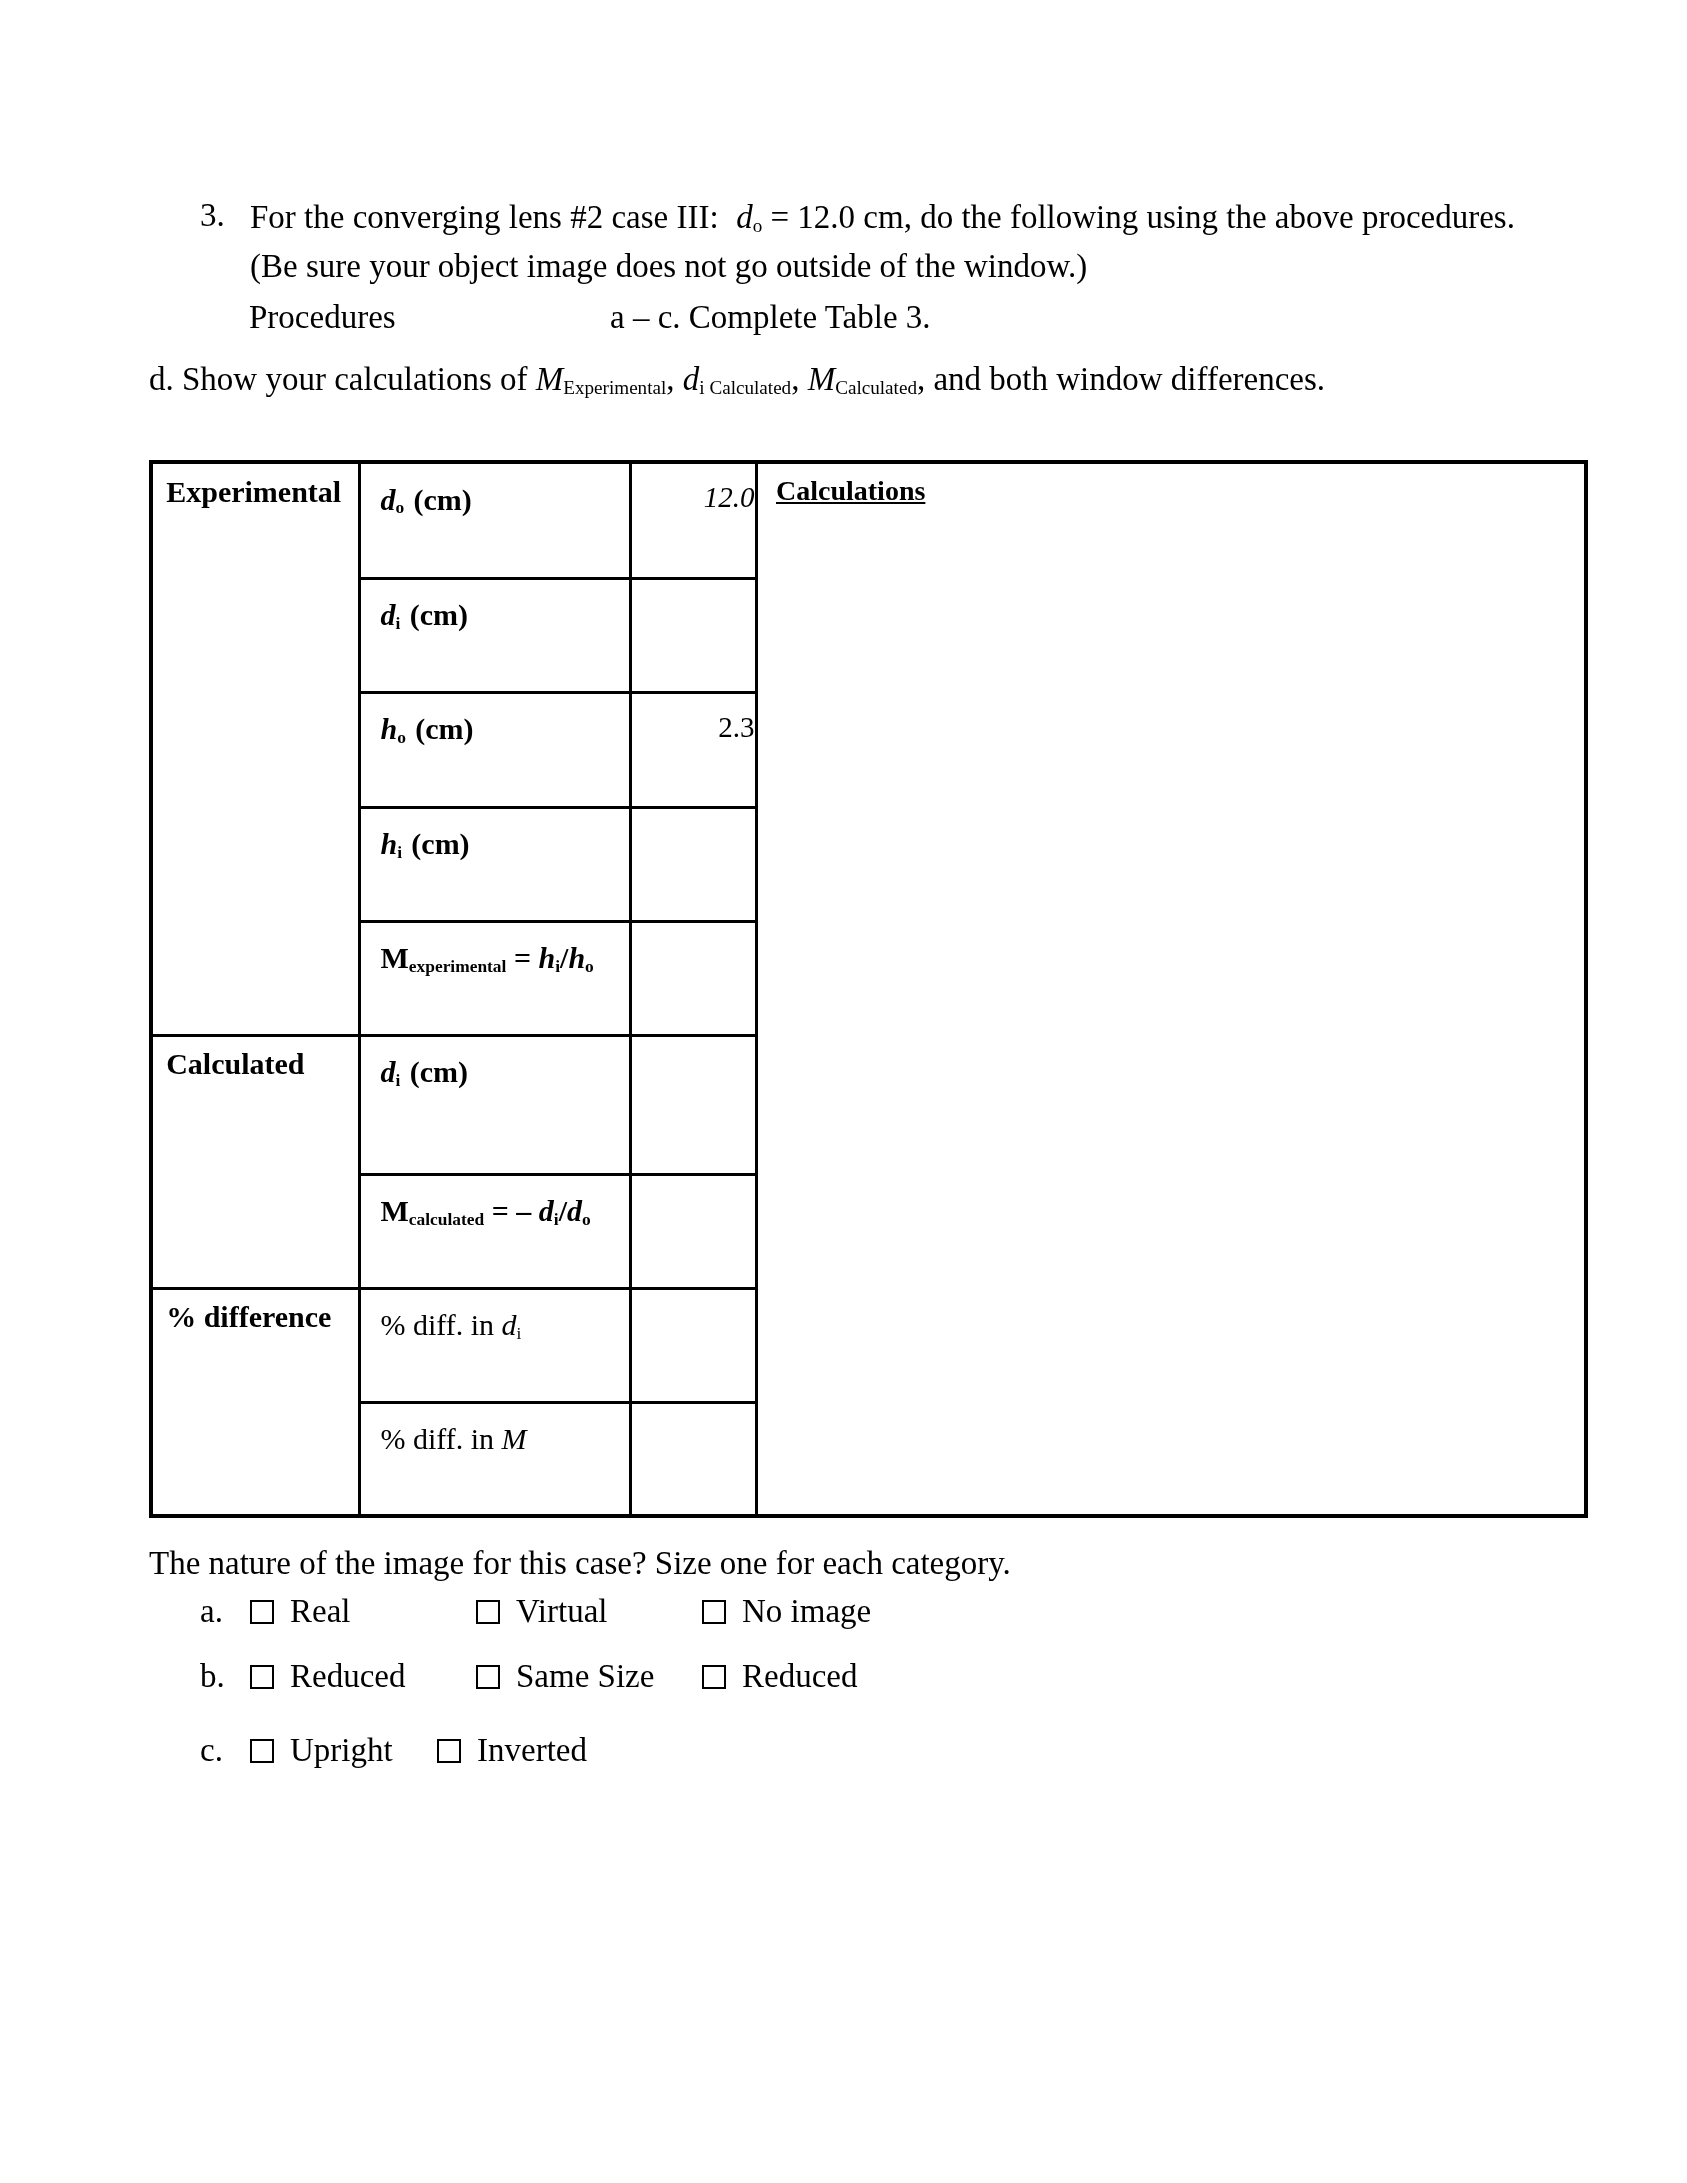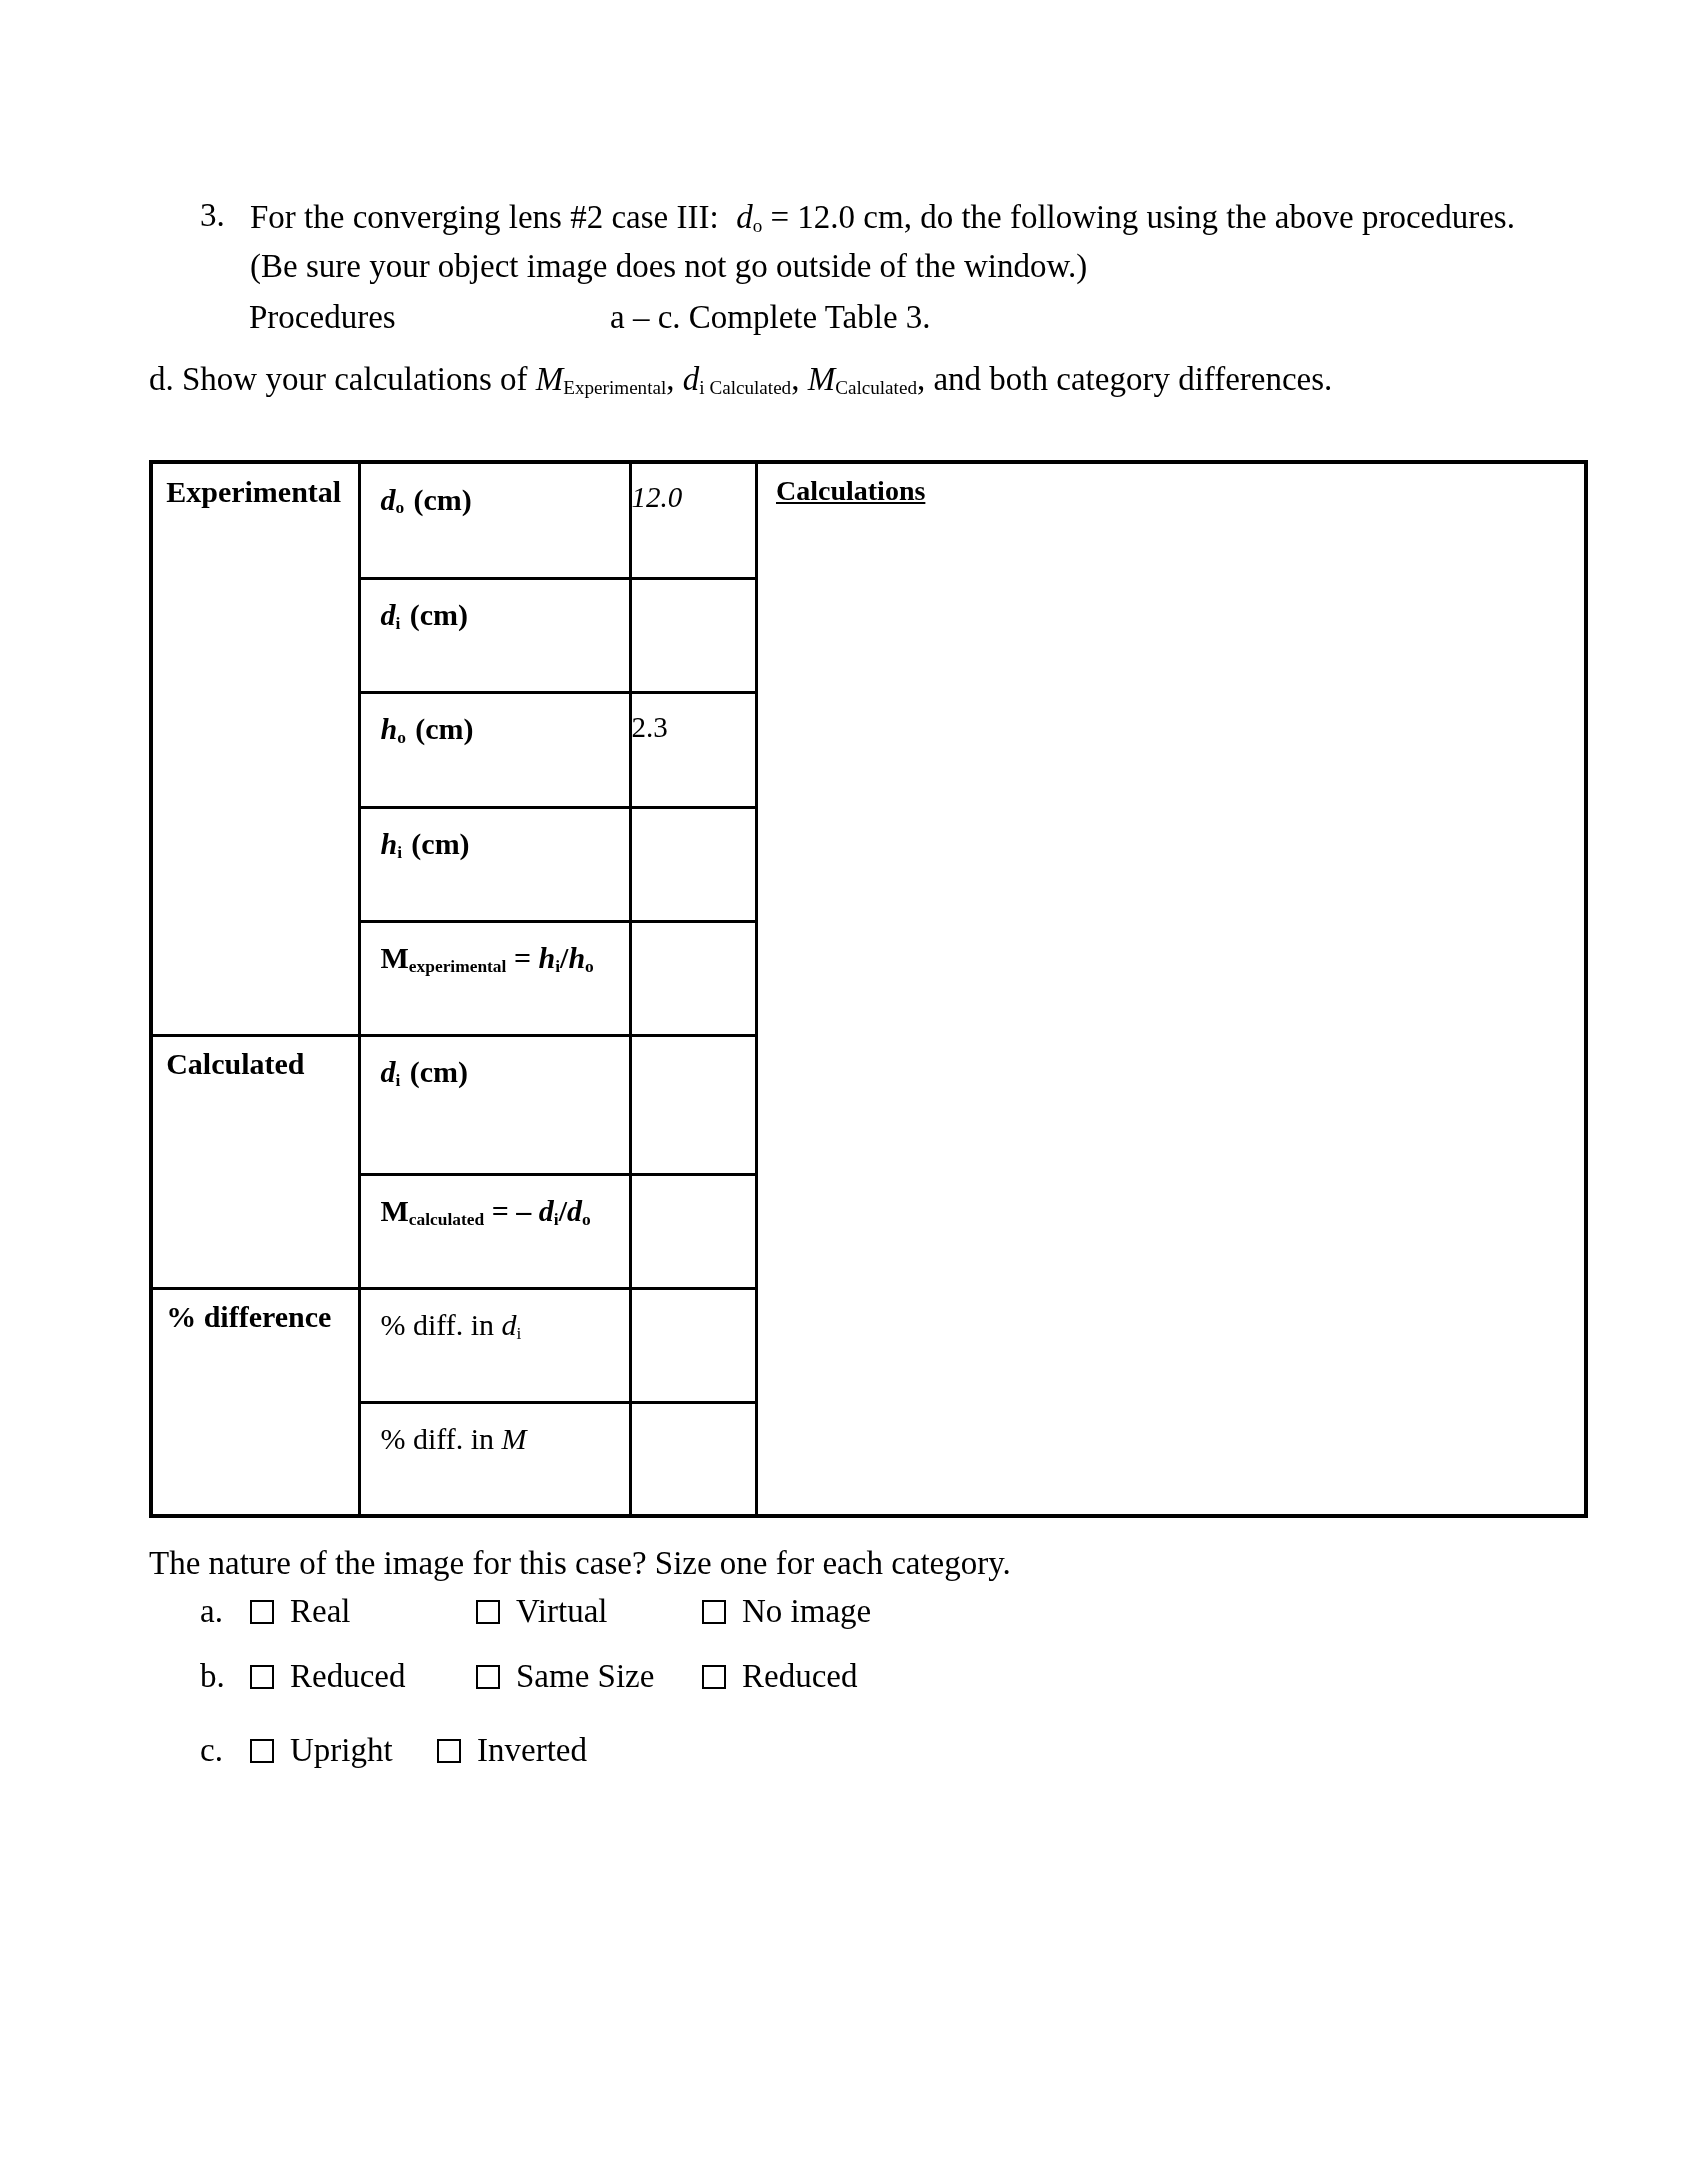--- a/index.html
+++ b/index.html
@@ -34,21 +34,21 @@
   #t3{
     position:absolute;left:149px;top:460px;
     border-collapse:collapse;table-layout:fixed;
     width:1436px;
     border:4.6px solid #000;
   }
   #t3 td{border:3.3px solid #000;vertical-align:top;overflow:hidden;}
   #t3 td.sec{font-weight:bold;font-size:30px;padding:10.6px 0 0 13.2px;}
   #t3 td.lab{font-size:30px;font-weight:bold;padding:18.5px 0 0 20px;white-space:nowrap;}
   #t3 td.lab.reg{font-weight:normal;}
-  #t3 td.val{font-size:29px;text-align:left;padding:17px 0 0 0;}
+  #t3 td.val{font-size:29px;text-align:right;padding:17px 0 0 0;}
   #t3 td.calc{font-weight:bold;font-size:28px;padding:10.6px 0 0 18.5px;text-decoration:underline;}
   .vi{font-style:italic;}
   .sb{font-size:0.58em;position:relative;top:0.22em;}
   .unit{margin-left:9.3px;}
   .ital{font-style:italic;}
   .gap{margin-right:9.3px;}
   
   #question{position:absolute;left:149px;top:1545px;white-space:nowrap;}
   .nrow{position:absolute;left:200px;display:flex;align-items:center;}
   #rowA{top:1593px;}
@@ -77,21 +77,21 @@
       <div class="l1"><span class="gap">For the converging lens #2 case III: </span><span class="vi">d</span><span class="sb">o</span><span> = 12.0 cm, do the following using the above procedures.</span></div>
       <div class="l2">(Be sure your object image does not go outside of the window.)</div>
     </div>
   </div>
 
   <div id="procedures">
     <span class="proc-label">Procedures</span><span>a – c. Complete Table 3.</span>
   </div>
 
   <div id="dline">
-    <span>d. Show your calculations of </span><span class="vi">M</span><span class="sb">Experimental</span><span>, </span><span class="vi">d</span><span class="sb">i Calculated</span><span>, </span><span class="vi">M</span><span class="sb">Calculated</span><span>, and both category differences.</span>
+    <span>d. Show your calculations of </span><span class="vi">M</span><span class="sb">Experimental</span><span>, </span><span class="vi">d</span><span class="sb">i Calculated</span><span>, </span><span class="vi">M</span><span class="sb">Calculated</span><span>, and both window differences.</span>
   </div>
 
 
   <table id="t3">
     <colgroup>
         <col style="width:208px">
         <col style="width:271px">
         <col style="width:126px">
         <col style="width:830px">
       </colgroup>

